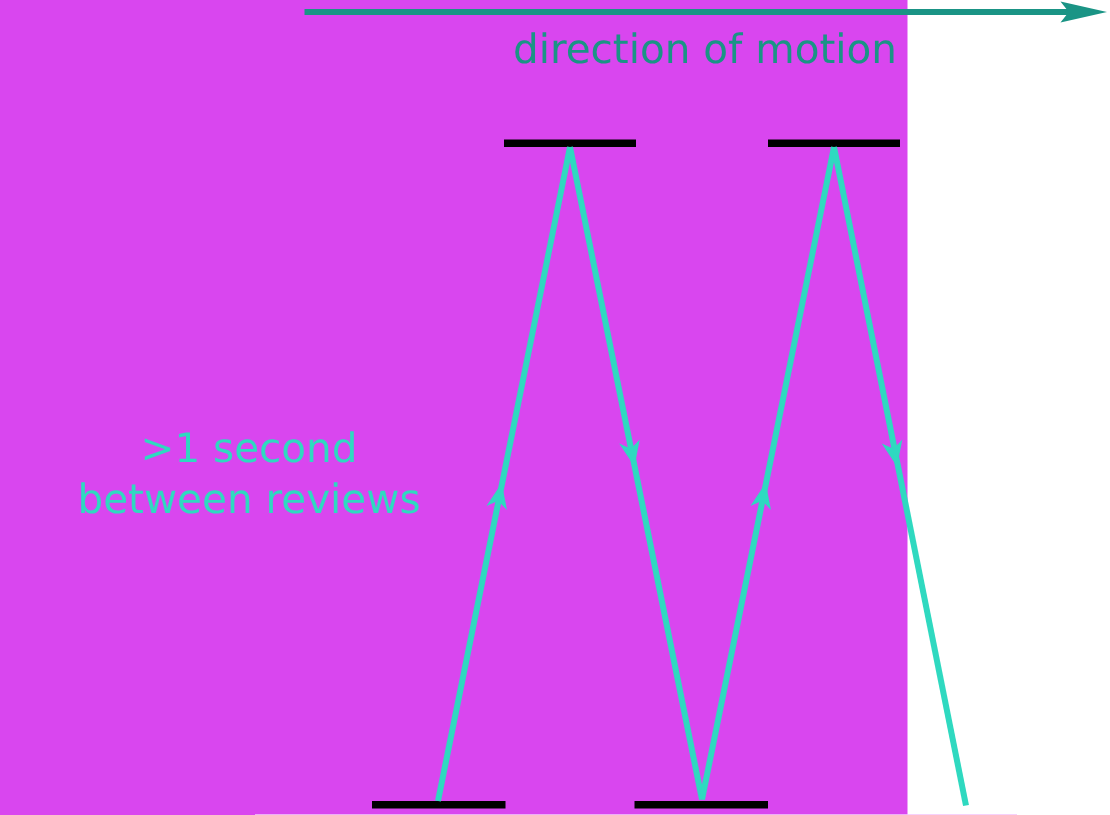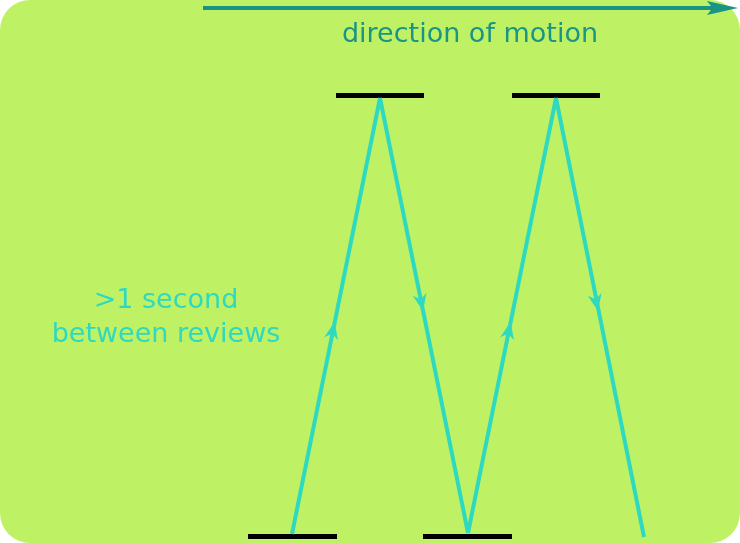--- a/index.html
+++ b/index.html
@@ -5,24 +5,23 @@
   html, body {
     margin: 0;
     padding: 0;
     background: #ffffff;
     width: 740px;
     height: 543px;
     overflow: hidden;
   }
   .stage {
     position: relative;
-    width: 740px;
+    width: 605px;
     height: 543px;
-    background: #bef264;
-    border-radius: 30px;
+    background: #d946ef;
   }
   svg { display: block; }
   .dir-label {
     font-family: "DejaVu Sans", "Liberation Sans", sans-serif;
     font-size: 27px;
   }
   .side-label {
     font-family: "DejaVu Sans", "Liberation Sans", sans-serif;
     font-size: 27px;
   }

